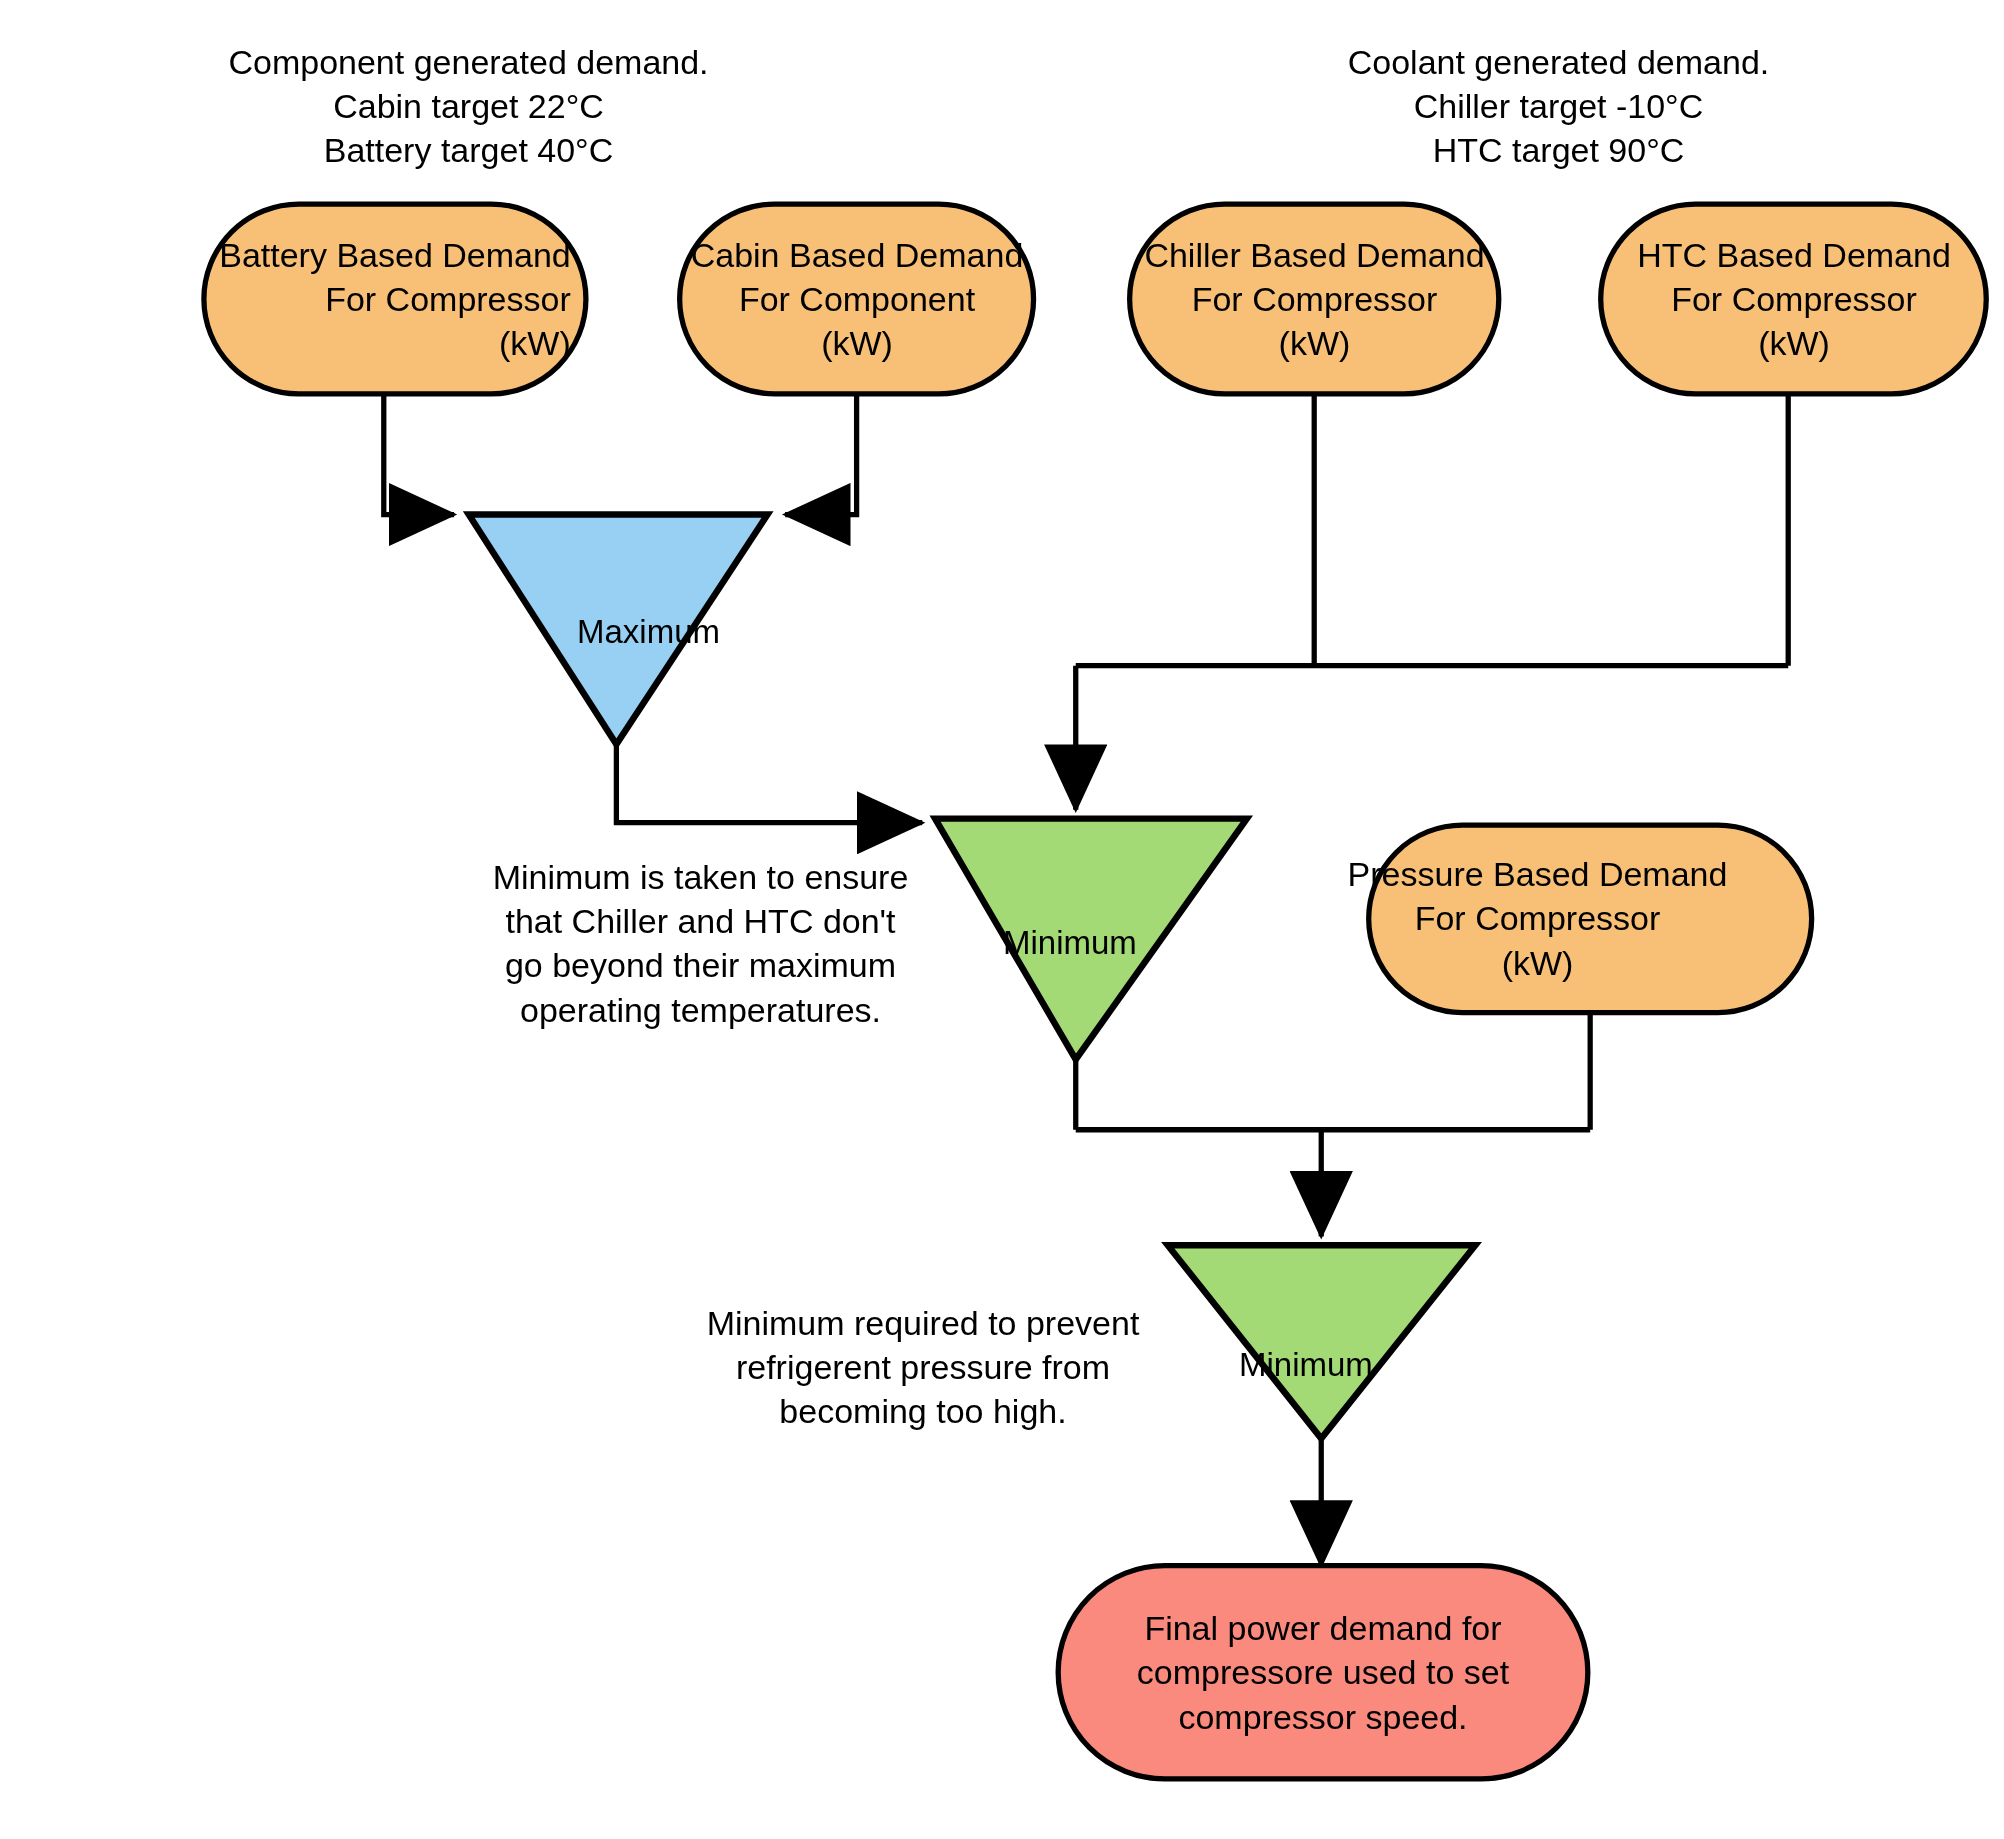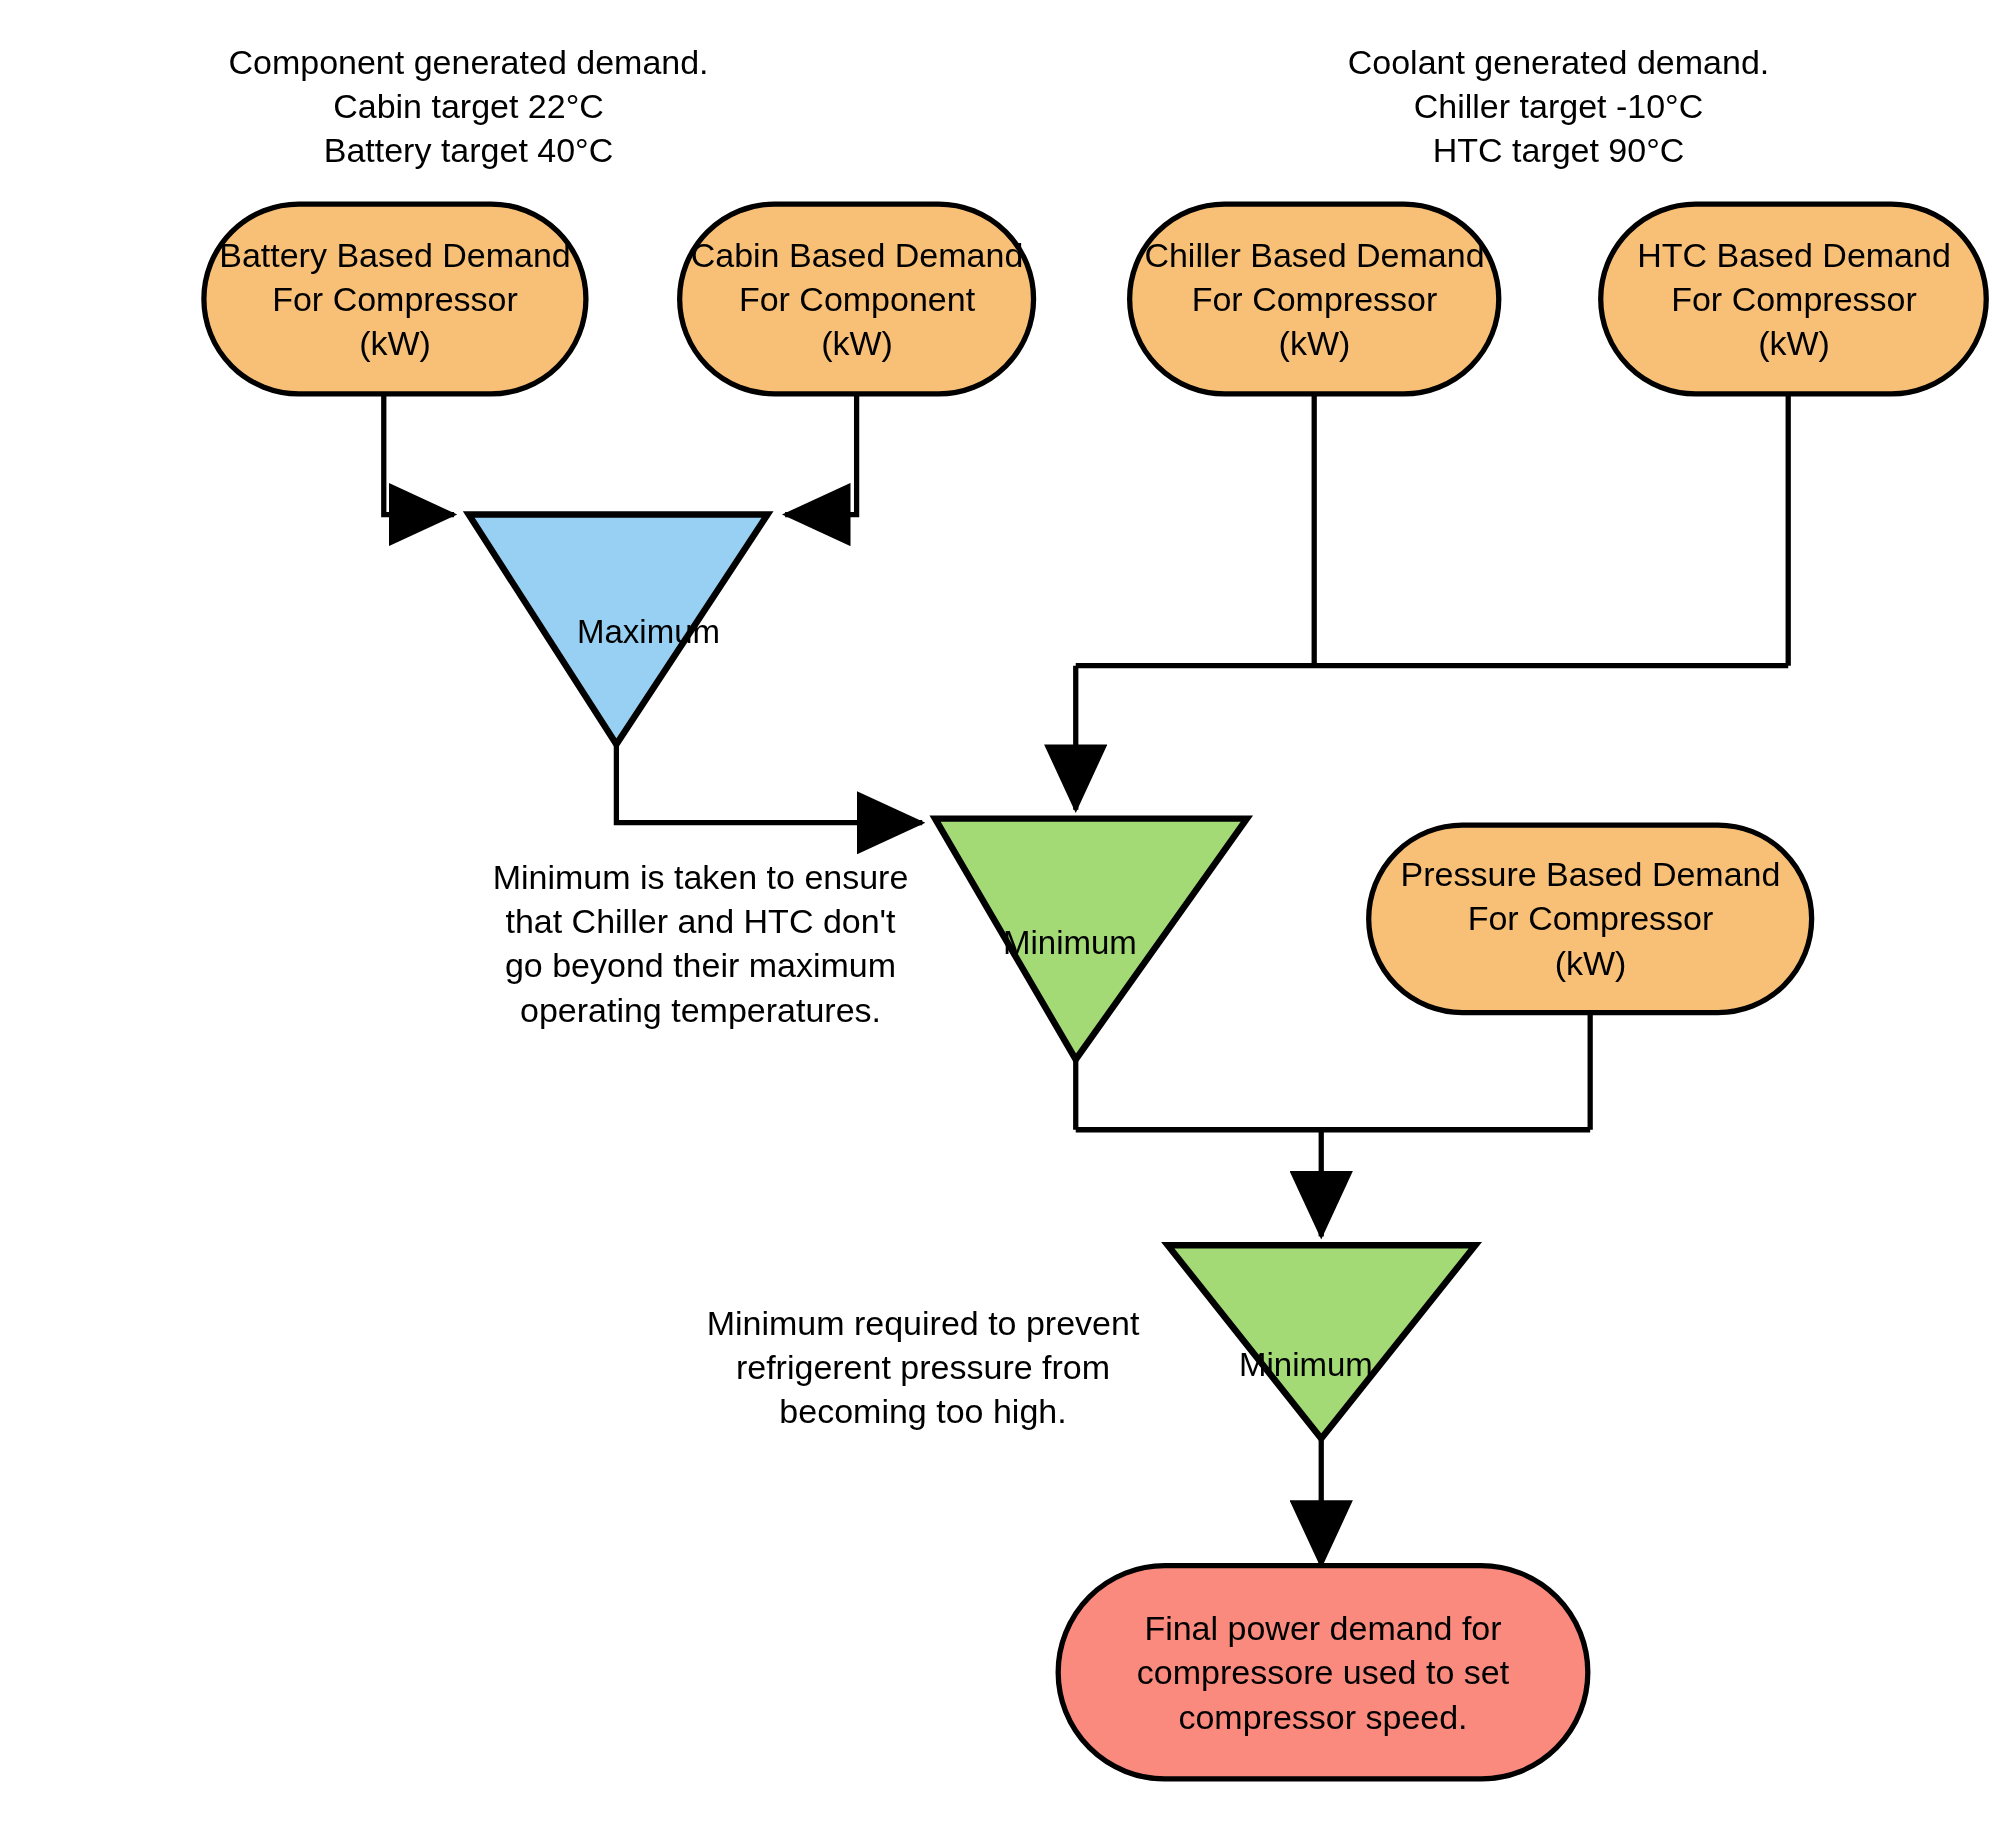--- a/index.html
+++ b/index.html
@@ -110,37 +110,37 @@
   </svg>
 
   <div class="ann" style="left:205px; top:40px; width:527px;">Component generated demand.
 Cabin target 22°C
 Battery target 40°C</div>
 
   <div class="ann" style="left:1295px; top:40px; width:527px;">Coolant generated demand.
 Chiller target -10°C
 HTC target 90°C</div>
 
-  <div class="node-label" style="left:204px; top:204px; width:382px; height:190px;">Battery Based Demand
+  <div class="node-label" style="left:204px; top:204px; width:382px; height:190px;text-align:right;">Battery Based Demand
 For Compressor
 (kW)</div>
 
   <div class="node-label" style="left:680px; top:204px; width:354px; height:190px;">Cabin Based Demand
 For Component
 (kW)</div>
 
   <div class="node-label" style="left:1130px; top:204px; width:369px; height:190px;">Chiller Based Demand
 For Compressor
 (kW)</div>
 
   <div class="node-label" style="left:1601px; top:204px; width:386px; height:190px;">HTC Based Demand
 For Compressor
 (kW)</div>
 
-  <div class="node-label" style="left:1369px; top:825px; width:443px; height:187px;">Pressure Based Demand
+  <div class="node-label" style="left:1316px; top:825px; width:443px; height:187px;">Pressure Based Demand
 For Compressor
 (kW)</div>
 
   <div class="node-label" style="left:1058px; top:1566px; width:530px; height:213px;">Final power demand for
 compressore used to set
 compressor speed.</div>
 
   <div class="op-label" style="left:577px; top:615px;">Maximum</div>
 
   <div class="op-label" style="left:1003px; top:926px;">Minimum</div>

